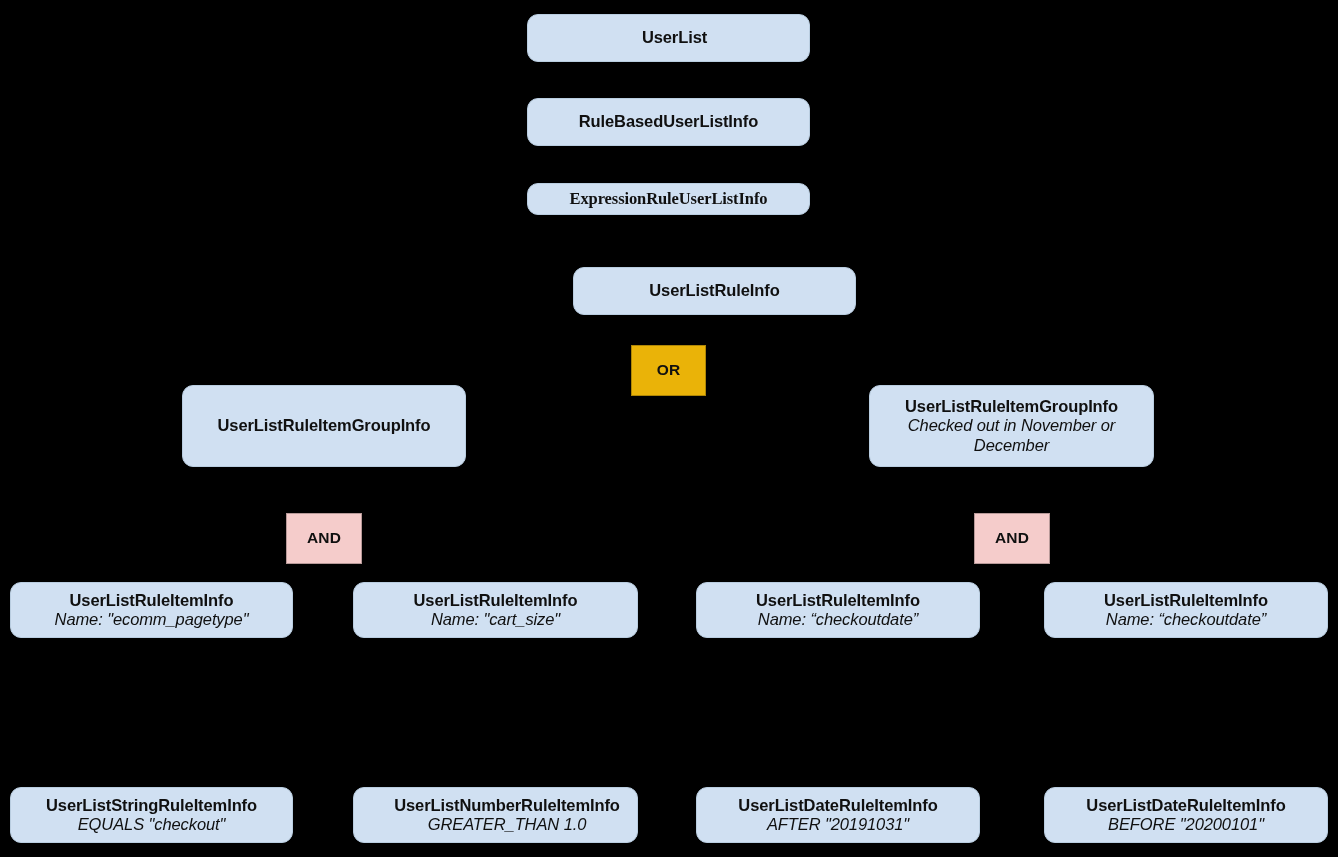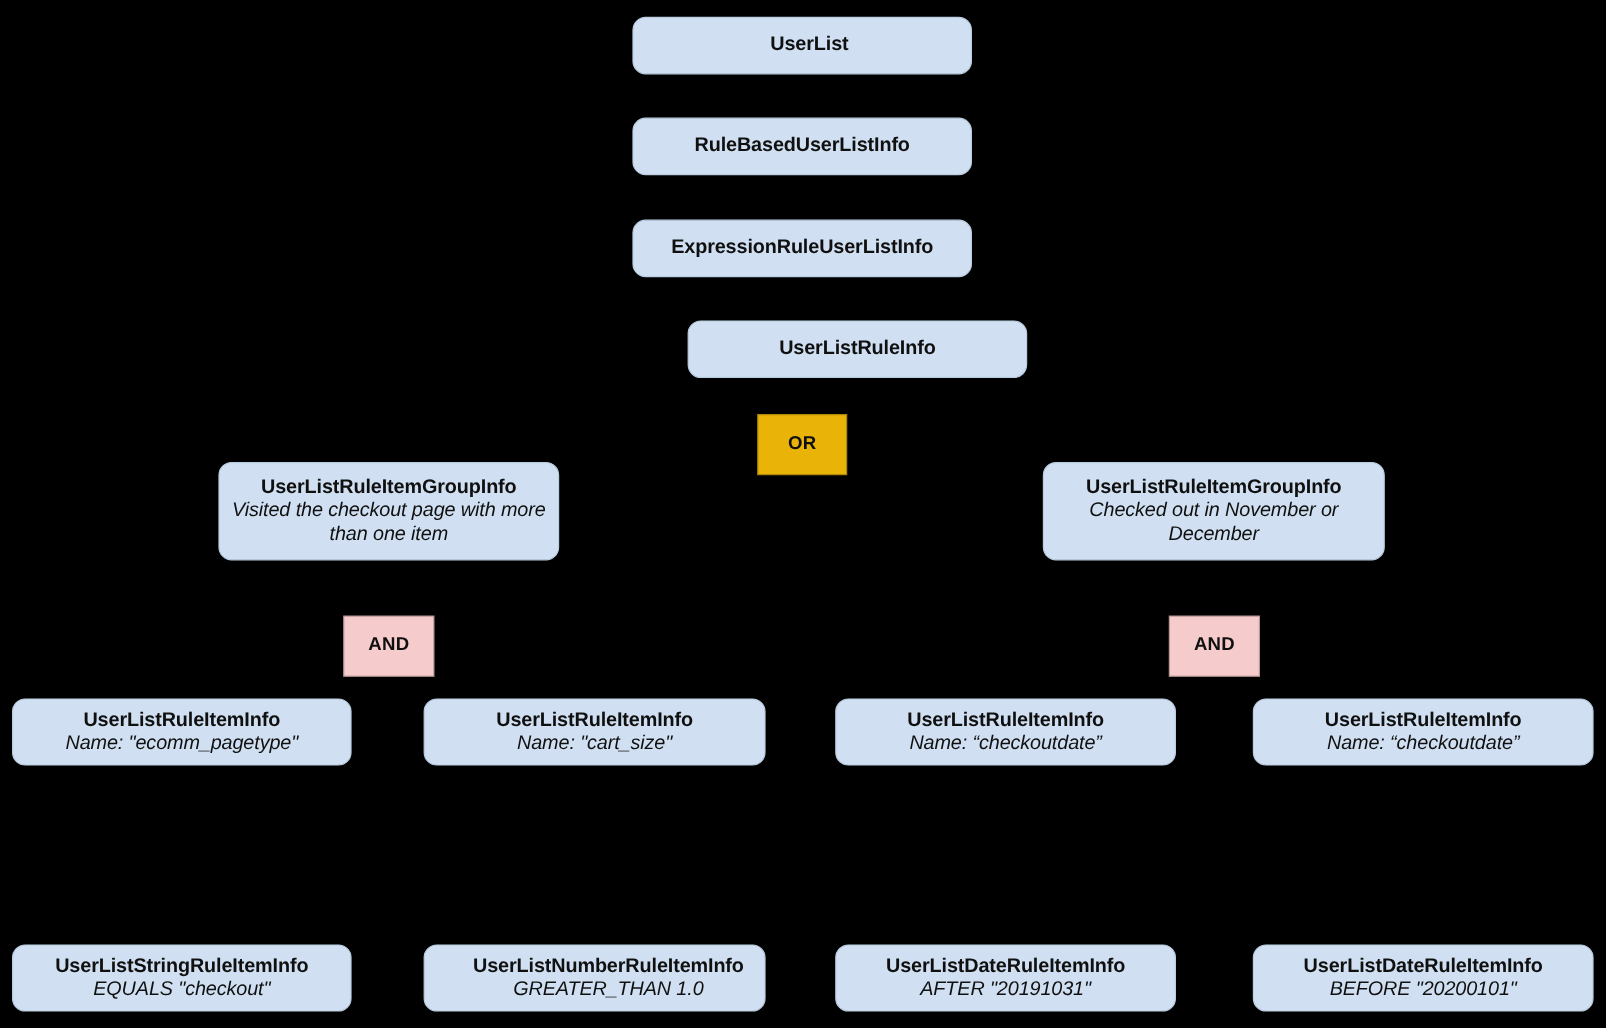--- a/index.html
+++ b/index.html
@@ -101,32 +101,31 @@
       <path d="M 838 638 C 838 712.5, 838 712.5, 838 787" fill="none" stroke="#000000" stroke-width="2" marker-end="url(#arrow)"></path>
       <path d="M 1186 638 C 1186 712.5, 1186 712.5, 1186 787" fill="none" stroke="#000000" stroke-width="2" marker-end="url(#arrow)"></path>
     </svg>
   <div id="node-layer">
       <div class="node entity" style="left: 527px; top: 14px; width: 283px; height: 48px; padding-left: 20px;">
         <div class="n-title">UserList</div>
       </div>
       <div class="node entity" style="left: 527px; top: 98px; width: 283px; height: 48px;">
         <div class="n-title">RuleBasedUserListInfo</div>
       </div>
-      <div class="node entity" style="left: 527px; top: 183px; width: 283px; height: 48px;">
+      <div class="node entity" style="left: 527px; top: 183px; width: 283px; height: 32px; font-family: Liberation Serif, serif;">
         <div class="n-title">ExpressionRuleUserListInfo</div>
       </div>
       <div class="node entity" style="left: 527px; top: 267px; width: 283px; height: 48px; margin-left: 46px;">
         <div class="n-title">UserListRuleInfo</div>
       </div>
       <div class="node op op-or" style="left: 631px; top: 345px; width: 75px; height: 51px;">
         <div class="op-label">OR</div>
       </div>
       <div class="node entity" style="left: 182px; top: 385px; width: 284px; height: 82px;">
         <div class="n-title">UserListRuleItemGroupInfo</div>
-        <div class="n-sub">Visited the checkout page with more than one item</div>
       </div>
       <div class="node entity" style="left: 869px; top: 385px; width: 285px; height: 82px;">
         <div class="n-title">UserListRuleItemGroupInfo</div>
         <div class="n-sub">Checked out in November or December</div>
       </div>
       <div class="node op op-and" style="left: 286px; top: 513px; width: 76px; height: 51px;">
         <div class="op-label">AND</div>
       </div>
       <div class="node op op-and" style="left: 974px; top: 513px; width: 76px; height: 51px;">
         <div class="op-label">AND</div>

